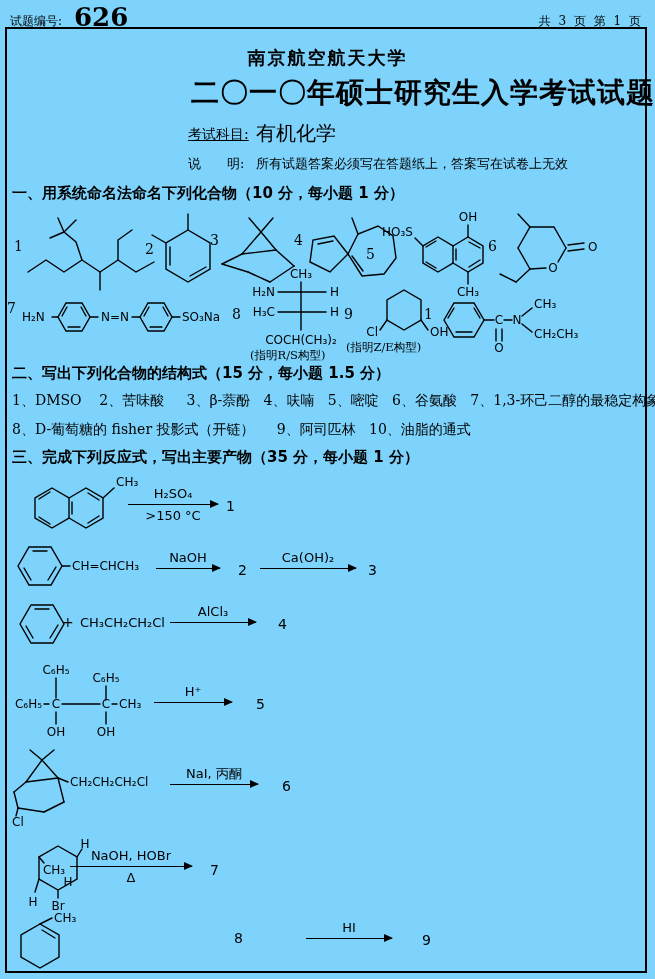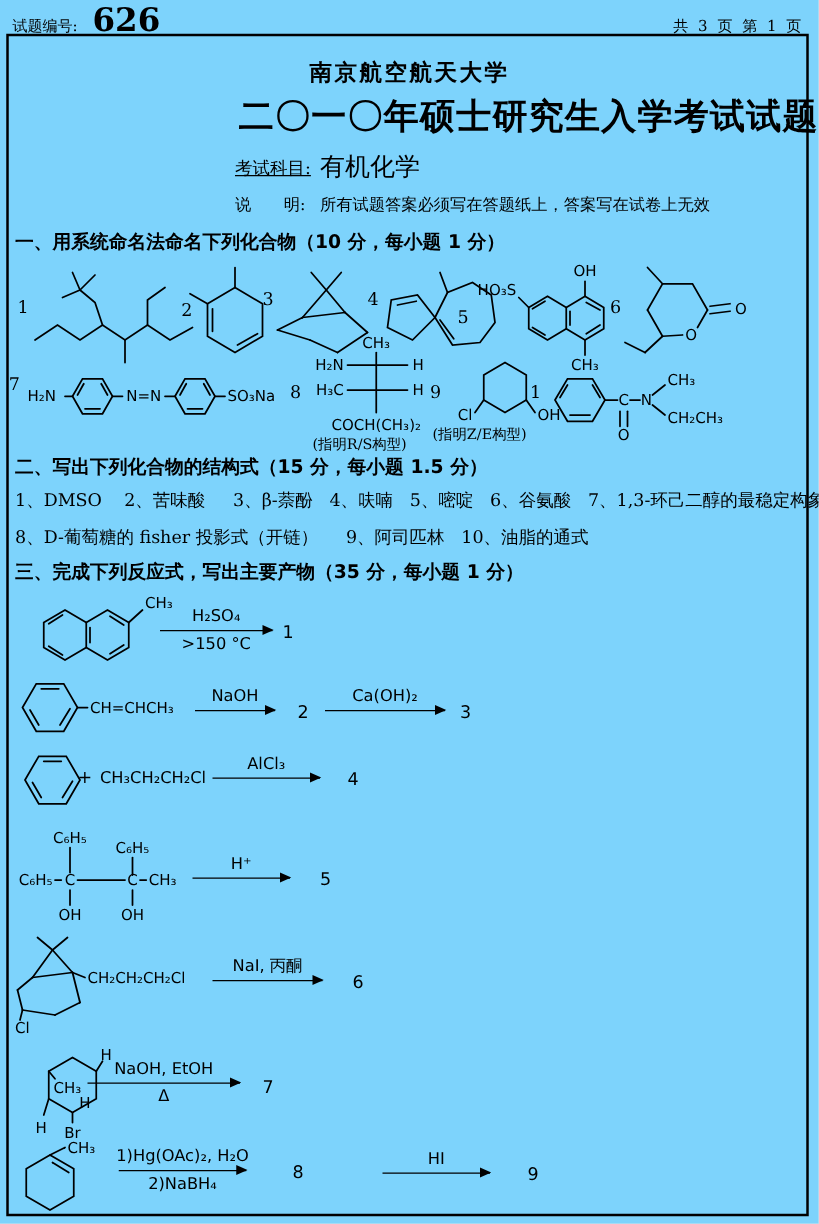--- a/index.html
+++ b/index.html
@@ -331,39 +331,34 @@
       <path d="M29,43 L25,56"></path>
       <path d="M48,54 L48,62"></path>
     </g>
     <text x="75" y="12" text-anchor="middle">H</text>
     <text x="44" y="38" text-anchor="middle">CH₃</text>
     <text x="58" y="50" text-anchor="middle">H</text>
     <text x="23" y="70" text-anchor="middle">H</text>
     <text x="48" y="74" text-anchor="middle">Br</text>
   </svg>
   <div class="rxnarrow" style="left:70px;top:848px;width:122px">
-    <div class="alab">NaOH, EtOH</div>
+    <div class="alab">NaOH, HOBr</div>
     <div class="aline"></div>
     <div class="alab">Δ</div>
   </div>
   <div class="abs prod" style="left:210px;top:862px">7</div>
 
   <svg class="abs" style="left:10px;top:910px" width="95" height="62">
     <g>
       <path d="M30,14 L49,25 L49,47 L30,58 L11,47 L11,25 Z"></path>
       <path d="M32,20 L45,28"></path>
       <path d="M30,14 L42,8"></path>
     </g>
     <text x="44" y="12">CH₃</text>
   </svg>
-  <div class="rxnarrow" style="left:95px;top:918px;width:102px">
-    <div class="alab">1)Hg(OAc)₂, H₂O</div>
-    <div class="aline"></div>
-    <div class="alab">2)NaBH₄</div>
-  </div>
   <div class="abs prod" style="left:234px;top:930px">8</div>
   <div class="rxnarrow" style="left:306px;top:920px;width:86px">
     <div class="alab">HI</div>
     <div class="aline"></div>
   </div>
   <div class="abs prod" style="left:422px;top:932px">9</div>
 
 </div>
 
 </body></html>

